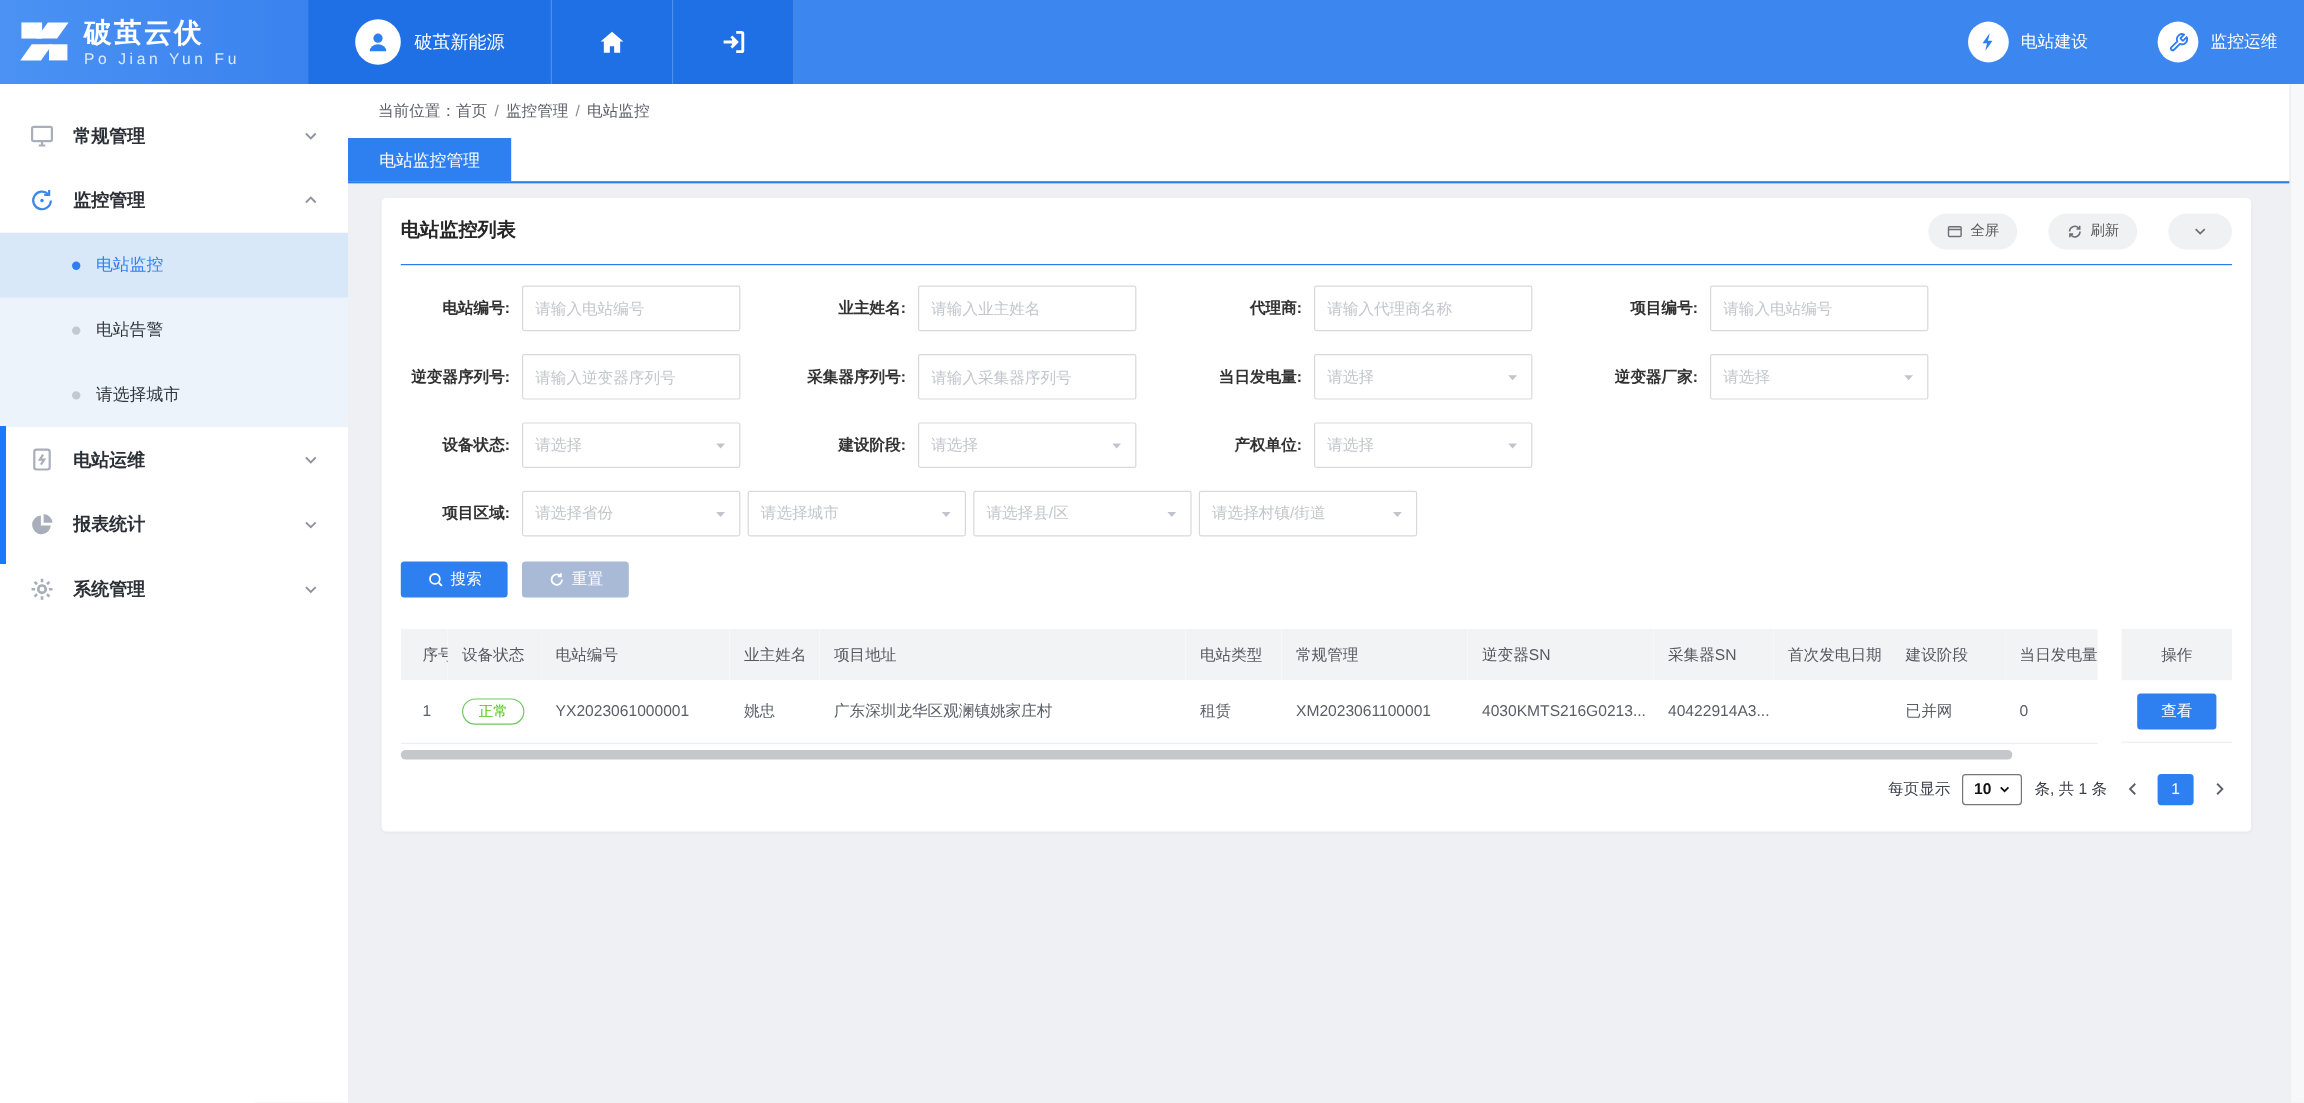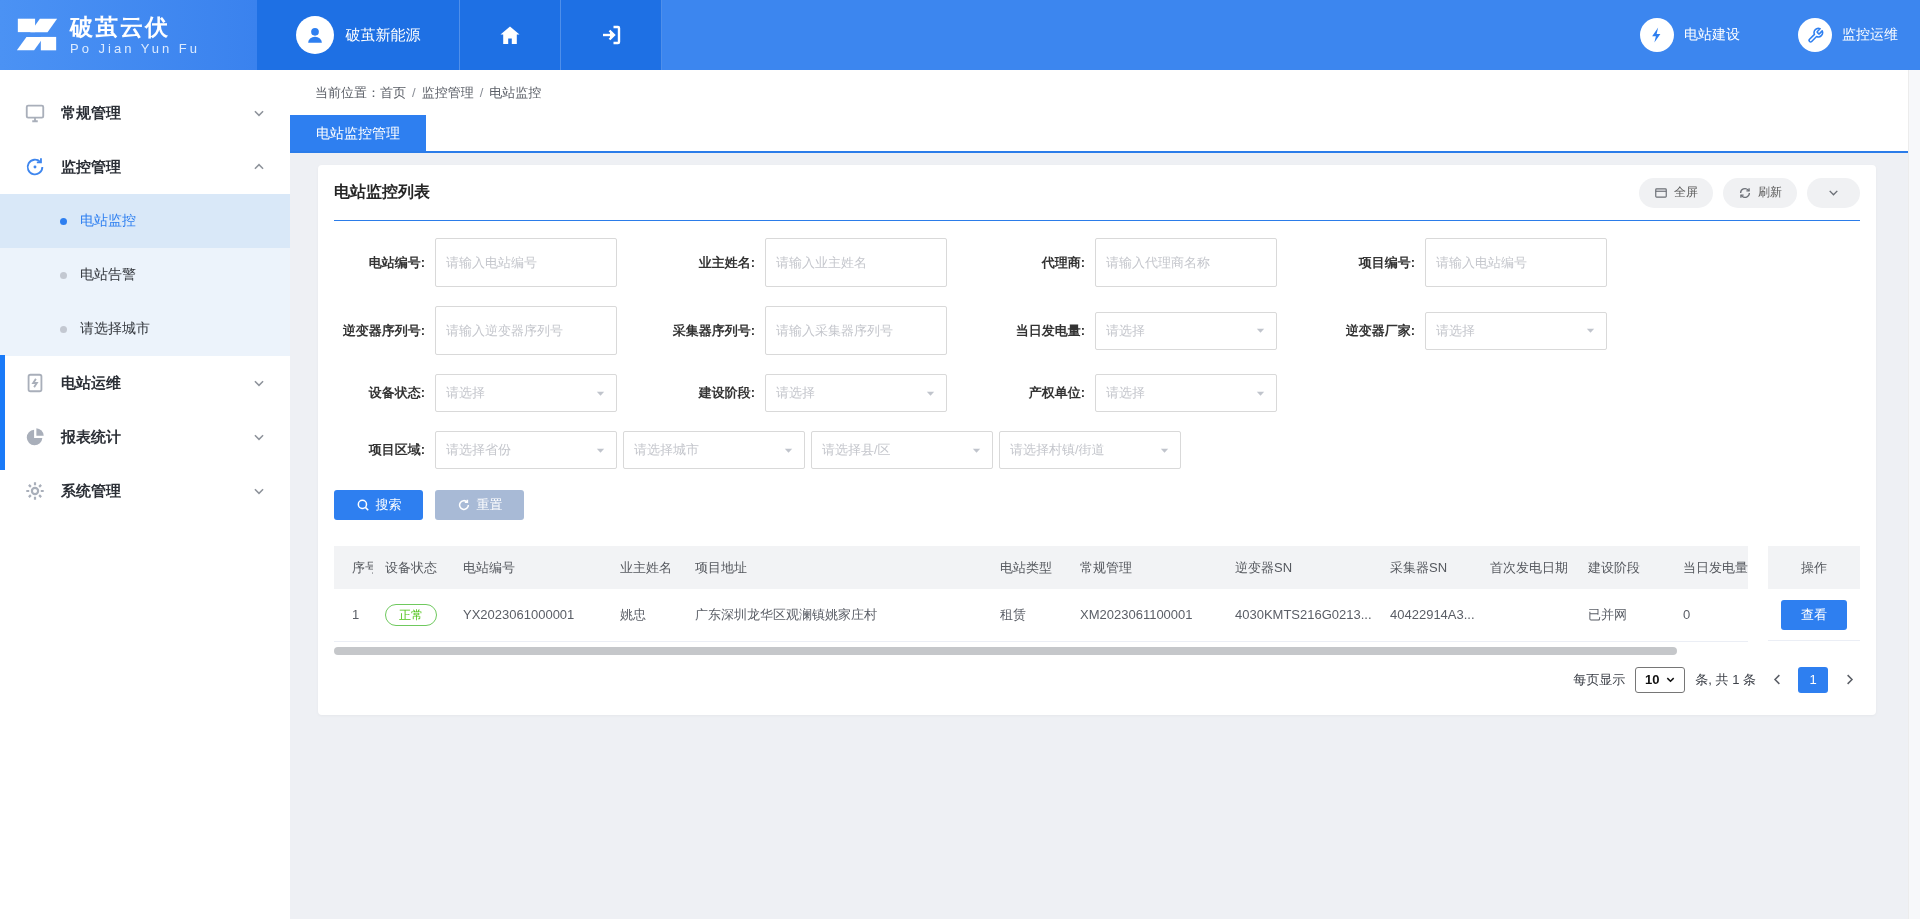--- a/index.html
+++ b/index.html
@@ -43,30 +43,30 @@
   .crumb { cursor:pointer; }
   .crumb-sep { margin:0 6px; color:#8a8e96; }
   .tab-row { height:38px; background:#fff; border-bottom:2px solid #2b7ce9; display:flex; }
   .tab { height:36px; line-height:36px; padding:0 26px; background:#2e7ff0; color:#fff; font-size:14px; cursor:pointer; }
   .content-body { height:764px; background:#eef0f4; padding:12px 44px 0 28px; }
 
   
   .panel { background:#fff; border-radius:4px; width:1558px; padding:0 16px 22px; box-shadow:0 1px 3px rgba(0,0,0,.04); }
   .panel-header { height:56px; display:flex; align-items:center; border-bottom:1px solid #2b7ce9; }
   .panel-title { font-size:16px; font-weight:bold; color:#262626; }
-  .panel-tools { margin-left:auto; display:flex; gap:10px; }
+  .panel-tools { margin-left:auto; display:flex; gap:26px; }
   .pill { display:inline-flex; align-items:center; gap:6px; height:30px; padding:0 15px; border:none; border-radius:16px; background:#f0f1f3; color:#595959; font-size:12px; cursor:pointer; font-family:inherit; }
   .pill svg { color:#6b6f76; }
 
   
   .filters { padding-top:17px; }
   .filter-row { display:flex; margin-bottom:19px; }
   .field { width:330px; display:flex; align-items:center; }
   .f-label { flex:0 0 101px; text-align:right; padding-right:10px; font-size:13px; font-weight:bold; color:#333; white-space:nowrap; }
-  .f-input { width:182px; height:49px; border:1px solid #d9d9d9; border-radius:2px; padding:0 10px; font-size:13px; color:#333; outline:none; font-family:inherit; background:#fff; }
+  .f-input { width:182px; height:38px; border:1px solid #d9d9d9; border-radius:2px; padding:0 10px; font-size:13px; color:#333; outline:none; font-family:inherit; background:#fff; }
   .f-input::placeholder { color:#c4c6cc; }
   .f-select { width:182px; height:38px; border:1px solid #d9d9d9; border-radius:2px; padding:0 10px; display:flex; align-items:center; justify-content:space-between; cursor:pointer; background:#fff; }
   .f-select .ph { color:#c4c6cc; font-size:13px; }
   .f-select .caret { color:#c0c4cc; }
   .region-row { display:flex; align-items:center; margin-bottom:21px; }
   .region-selects { display:flex; gap:6px; }
 
   
   .actions { display:flex; gap:12px; margin:2px 0 26px; }
   .btn { display:inline-flex; align-items:center; justify-content:center; gap:6px; width:89px; height:30px; border:none; border-radius:3px; color:#fff; font-size:13px; cursor:pointer; font-family:inherit; }

